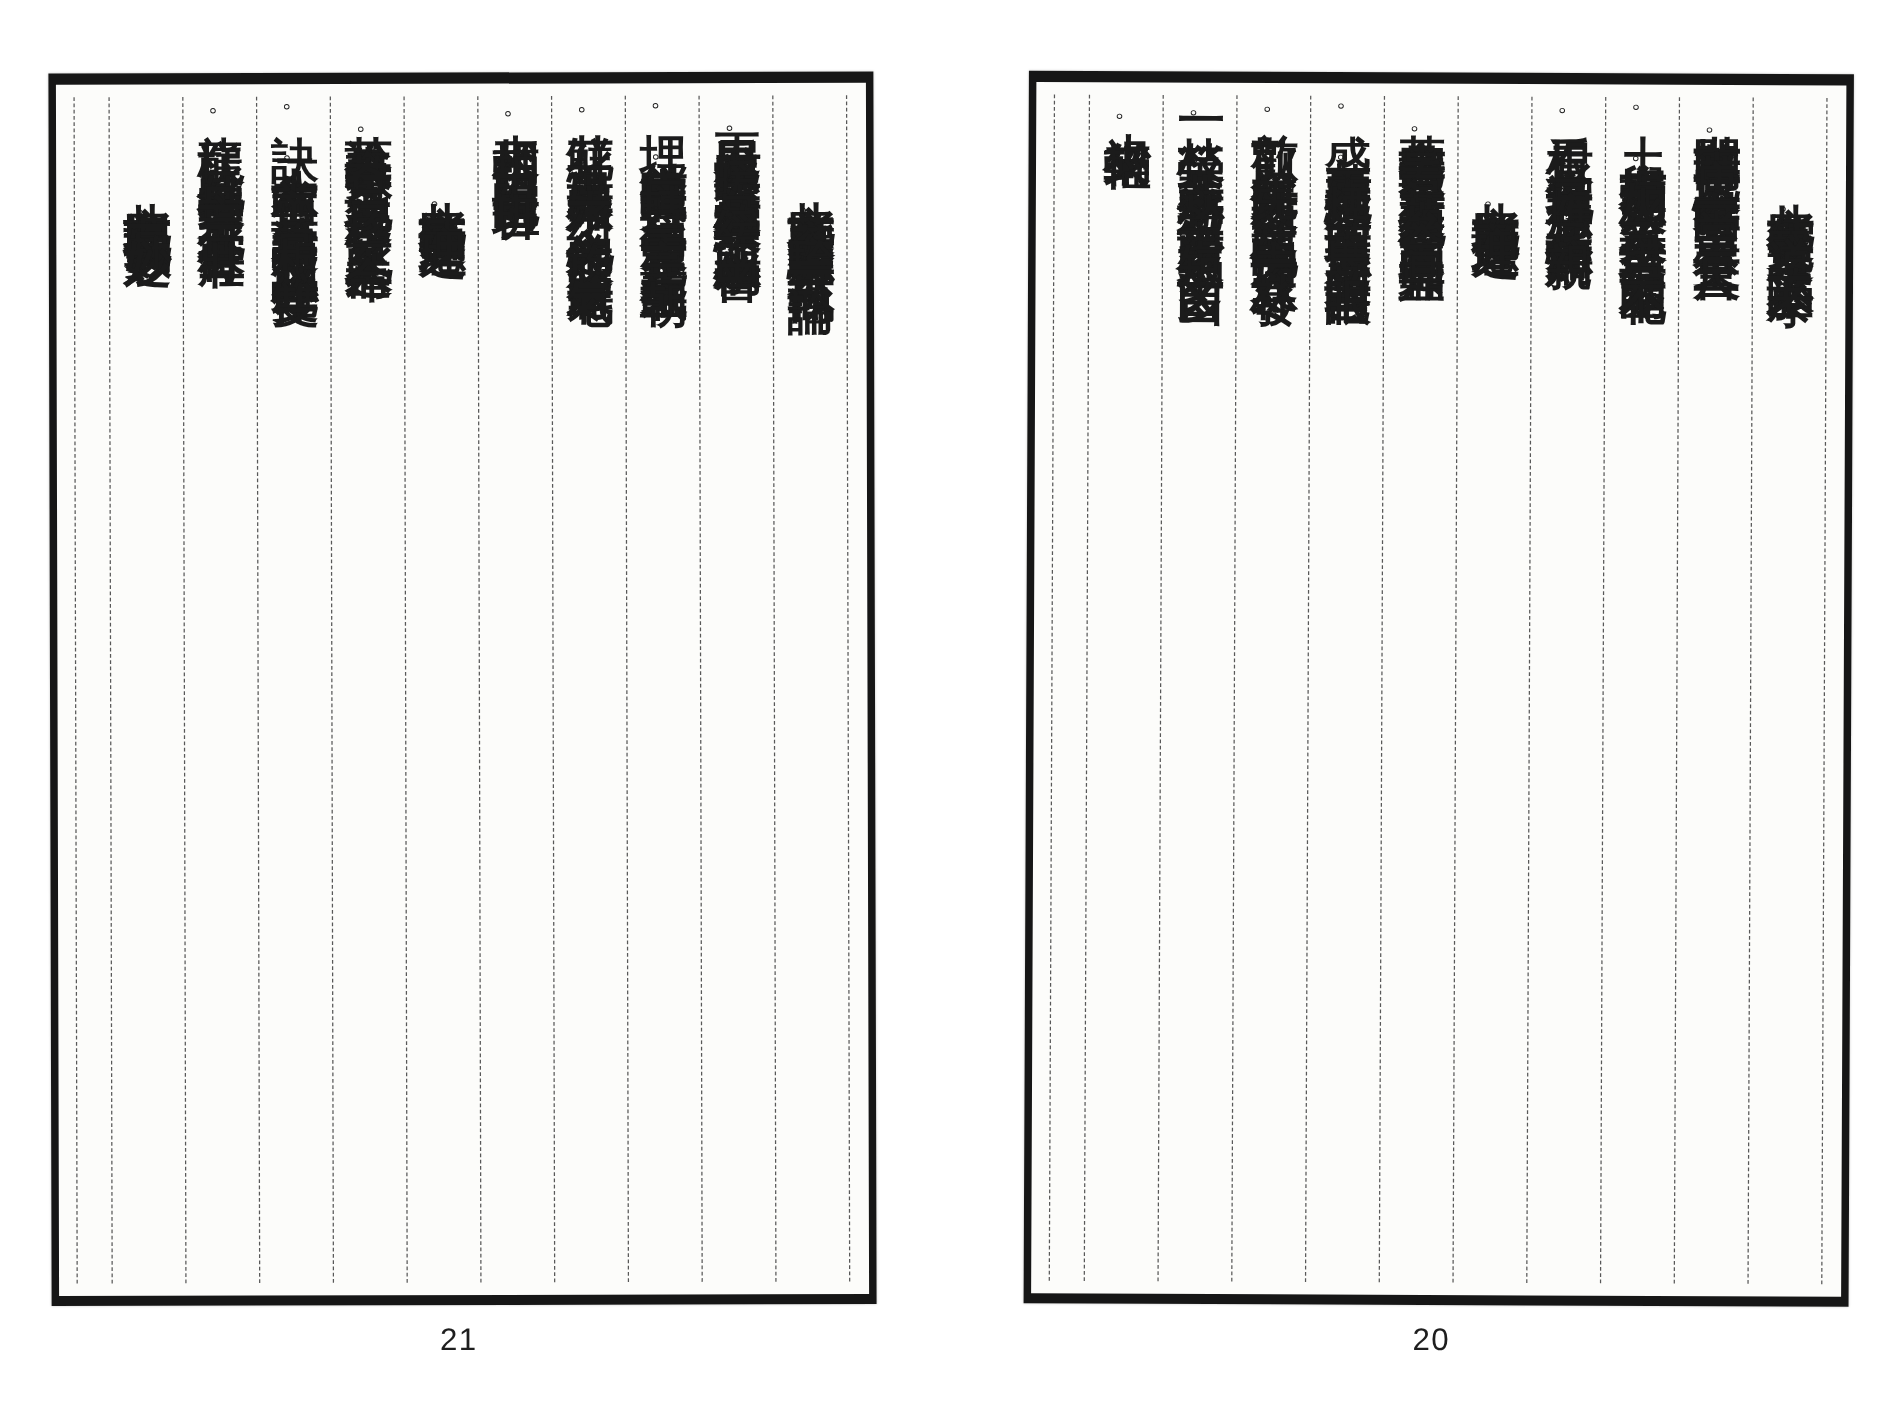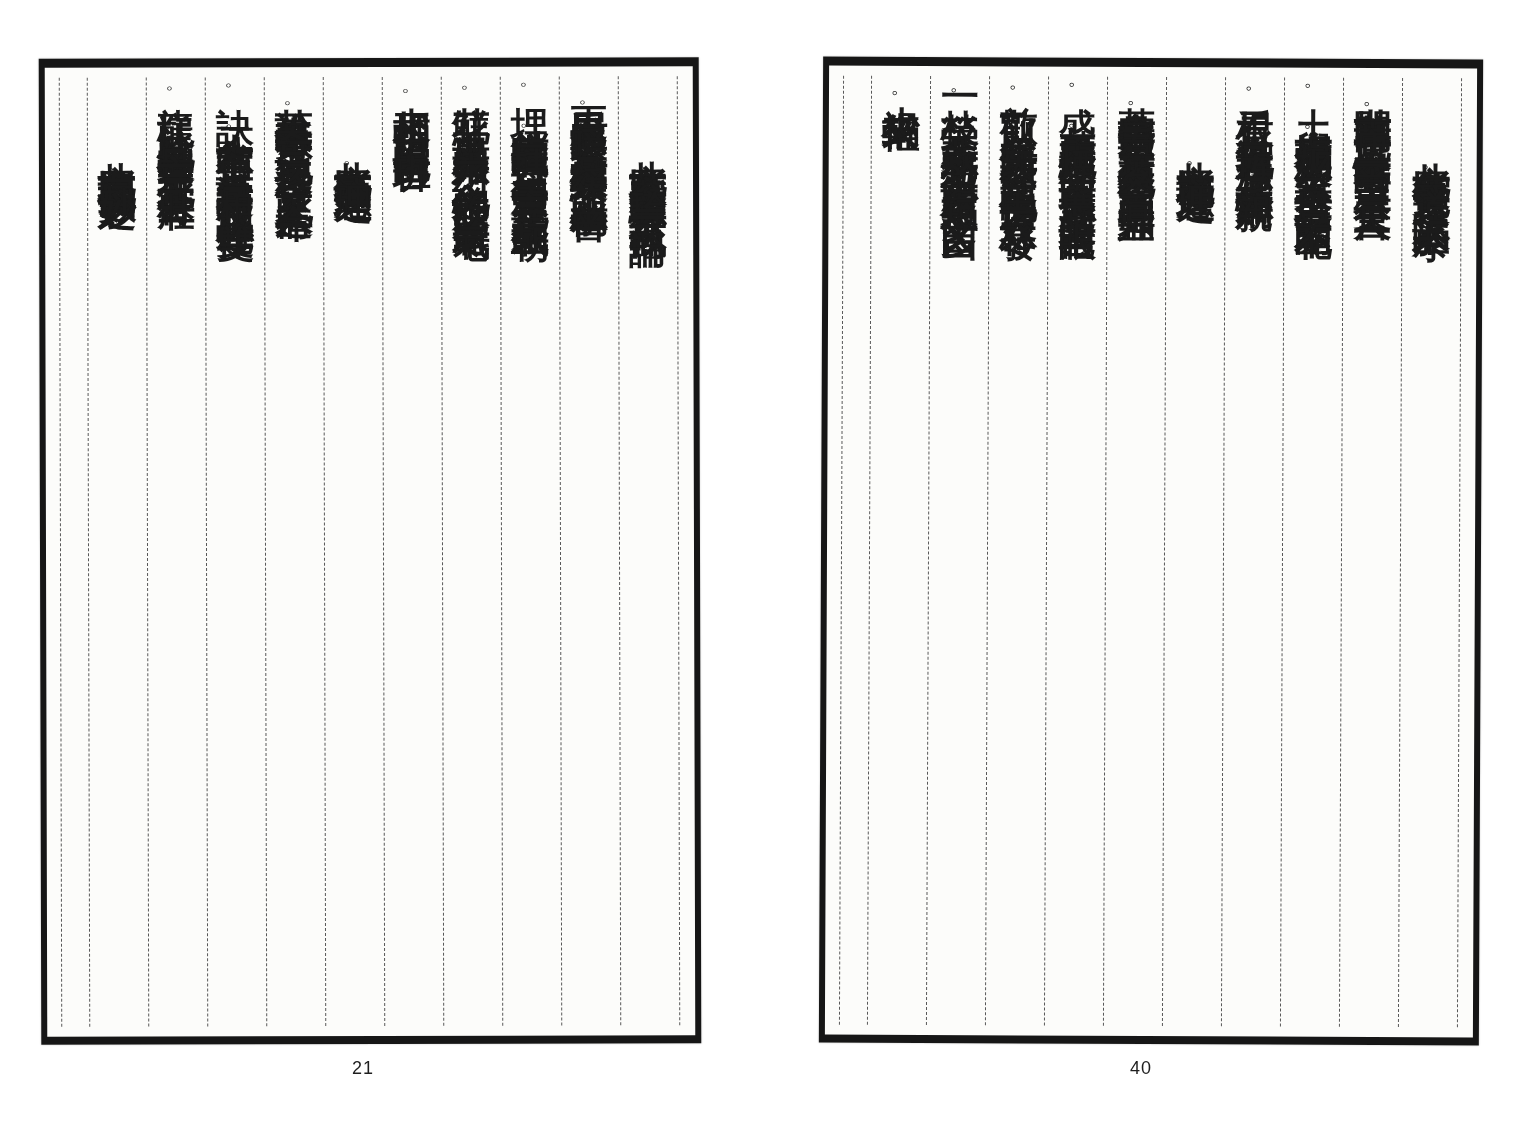--- a/index.html
+++ b/index.html
@@ -50,21 +50,21 @@
   .vcol.spacer-l{width:28px;}
   .jp{
     font-size:20px;
     font-weight:400;
     letter-spacing:0;
   }
   .folio{
     position:absolute;
     top:1058px;
     font-family:"Liberation Sans","DejaVu Sans",sans-serif;
-    font-size:18px;
+    font-size:25px;
     letter-spacing:1px;
     color:#1e1e1e;
   }
   .folio-left{left:352px;}
   .folio-right{left:1130px;}
 </style>
 </head>
 <body>
 
 <div class="scan">
@@ -96,16 +96,16 @@
       <div class="vcol">來相輔<span class="jp">。</span>卑田院內出官班<span class="jp">。</span></div>
       <div class="vcol indent">此章言墓氣速應之理<span class="jp">。</span></div>
       <div class="vcol">莫說生來命數奇<span class="jp">。</span>地元一得天星移<span class="jp">。</span>此是至人造命</div>
       <div class="vcol">訣<span class="jp">。</span>二十八宿掌中齊<span class="jp">。</span>莫說窮通有骨相<span class="jp">。</span>塍蛇變作雙</div>
       <div class="vcol">龍樣<span class="jp">。</span>此是仙家換骨方<span class="jp">。</span>死骨不灰生骨壯<span class="jp">。</span></div>
       <div class="vcol indent">此章言地理挽回氣數之妙<span class="jp">。</span></div>
       <div class="vcol spacer-l"></div>
     </div>
   </section>
 
-  <div class="folio folio-right">40</div>
+  <div class="folio folio-right">20</div>
   <div class="folio folio-left">21</div>
 
 </div>
 
 </body></html>

